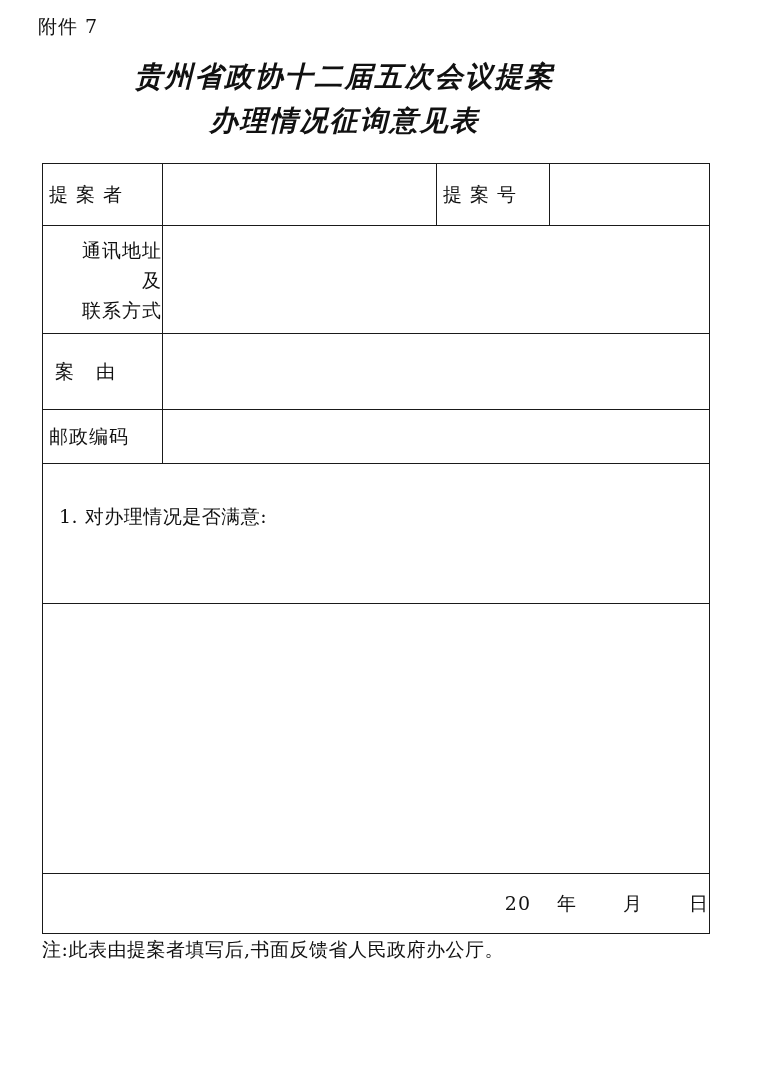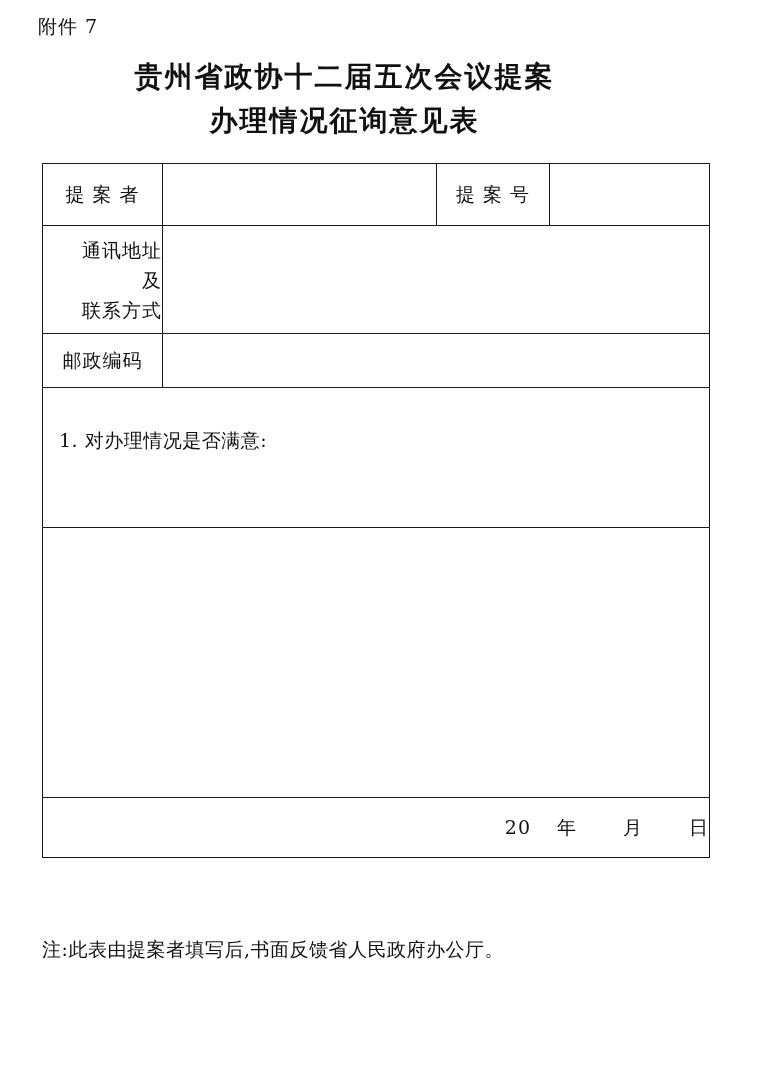--- a/index.html
+++ b/index.html
@@ -29,20 +29,21 @@
     font-size: 19px;
     font-family: "DejaVu Serif", "Liberation Serif", serif;
     letter-spacing: 1px;
   }
   .title-block {
     position: absolute;
     left: 0;
     top: 55px;
     width: 689px;
     text-align: center;
+    font-style: italic;
   }
   .title-line {
     font-size: 28px;
     font-weight: bold;
     letter-spacing: 2px;
     line-height: 44px;
     font-family: "DejaVu Serif", "Liberation Serif", serif;
   }
   table.form {
     position: absolute;
@@ -53,21 +54,21 @@
     table-layout: fixed;
   }
   table.form td {
     border: 1.6px solid #1a1a1a;
     padding: 0;
     vertical-align: top;
     font-size: 19px;
     font-family: "DejaVu Serif", "Liberation Serif", serif;
   }
   .lbl {
-    text-align: center;
+    text-align: left;
     vertical-align: middle !important;
     letter-spacing: 1px;
     white-space: nowrap;
     padding: 0 6px !important;
   }
   .lbl-spaced {
     letter-spacing: 8px;
     padding-left: 12px !important;
   }
   .lbl-multiline {
@@ -152,20 +153,24 @@
         <td class="cell-value"></td>
       </tr>
       <tr style="height:108px">
         <td class="lbl-multiline">
           <div>通讯地址</div>
           <div>及</div>
           <div>联系方式</div>
         </td>
         <td class="cell-value" colspan="3"></td>
       </tr>
+      <tr style="height:76px">
+        <td class="lbl lbl-spaced">案    由</td>
+        <td class="cell-value" colspan="3"></td>
+      </tr>
       <tr style="height:54px">
         <td class="lbl">邮政编码</td>
         <td class="cell-value" colspan="3"></td>
       </tr>
       <tr style="height:140px">
         <td class="q-cell" colspan="4">
           <span class="q-text">1. 对办理情况是否满意:</span>
           <span class="q-answer"></span>
         </td>
       </tr>

